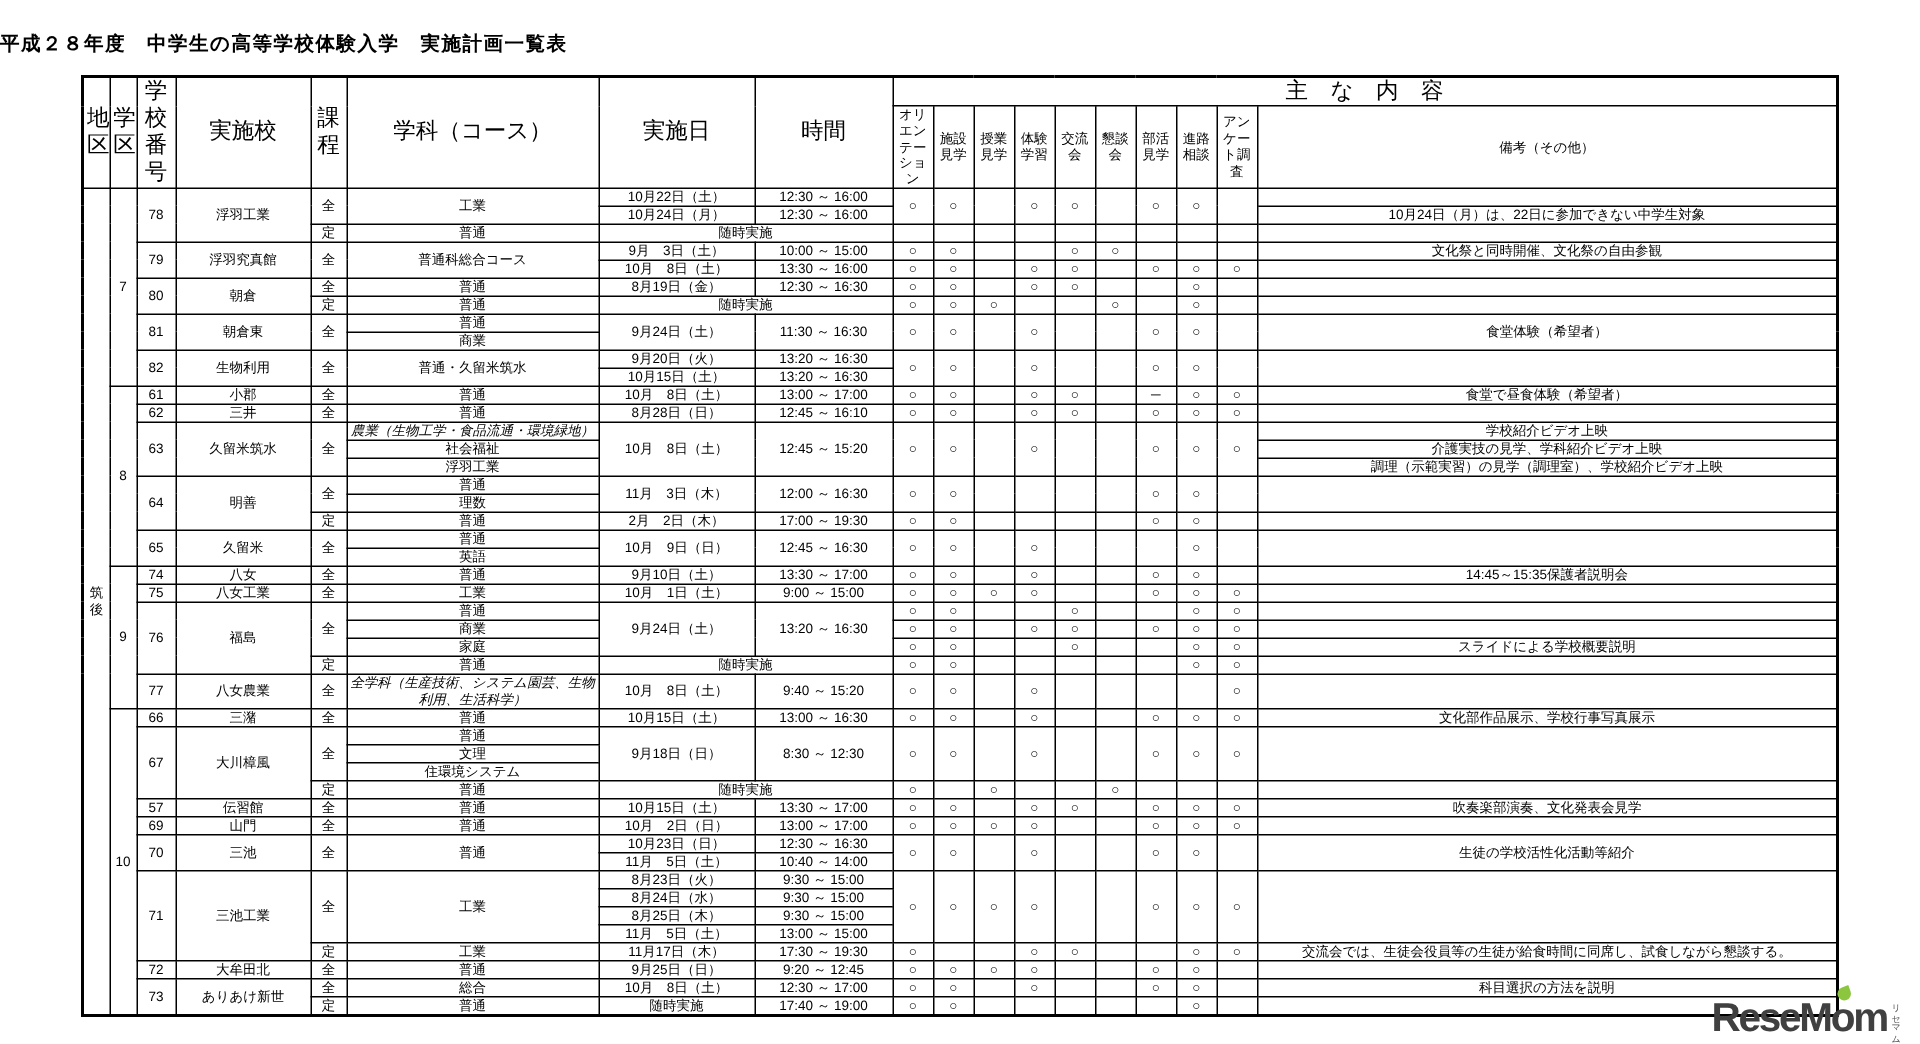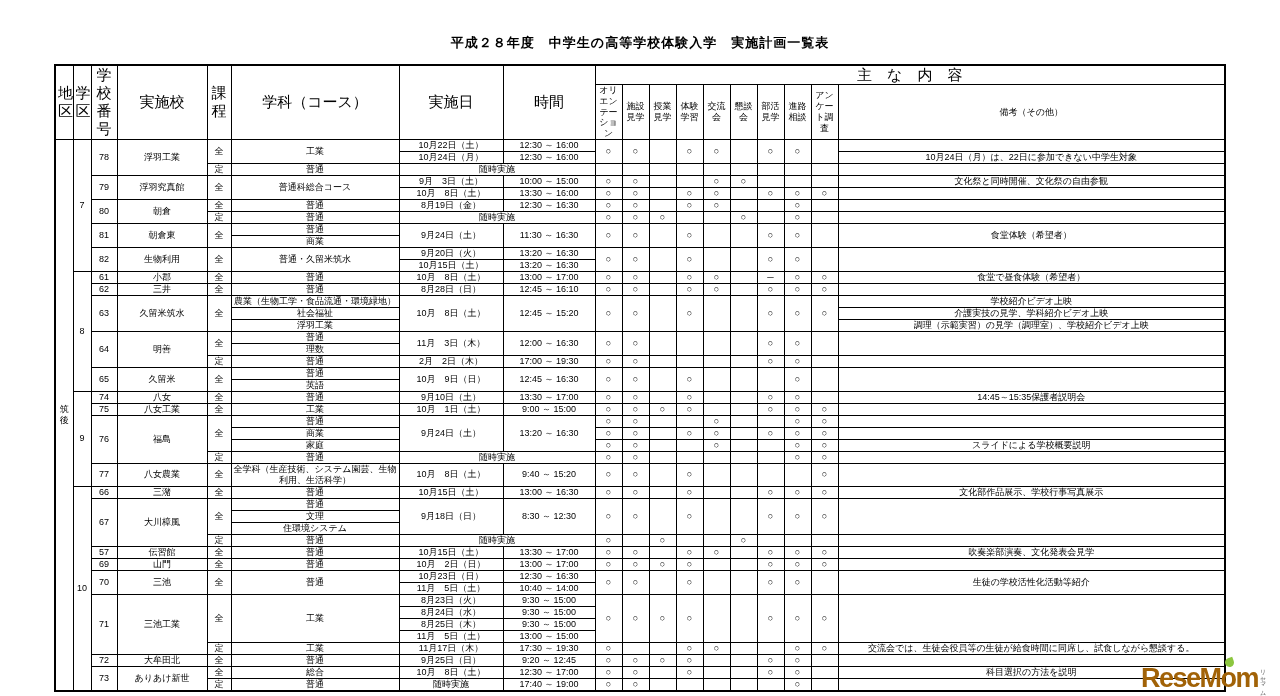--- a/index.html
+++ b/index.html
@@ -2,46 +2,46 @@
 <html><head>
 <meta charset="utf-8">
 <style>
   html,body { margin:0; padding:0; }
   body {
     width:1280px; height:696px; background:#ffffff; color:#000;
     font-family:"Liberation Sans","DejaVu Sans",sans-serif;
     position:relative; overflow:hidden;
   }
   .title {
-    text-align:center; font-weight:bold; font-size:13px;
-    letter-spacing:1px; padding-top:34px;
+    font-weight:bold; font-size:13px;
+    letter-spacing:1px; padding-top:20px;
   }
   table.sched {
     margin:12px auto 0; border-collapse:collapse; border:2px solid #000;
     table-layout:fixed; width:1172px; background:#fff;
   }
   .sched th, .sched td {
     border:1px solid #000; padding:0 2px; font-size:9px; line-height:1.2;
     height:11px; text-align:center; vertical-align:middle; font-weight:normal;
     overflow:hidden;
   }
   .sched thead tr:first-child th { height:13px; font-size:15px;margin-top:11px; }
   .sched thead tr:last-child th { height:30px; }
   .hm { font-size:8px; padding:0 1px; word-break:break-all; line-height:1.15; }
   .hxs { font-size:6.5px; }
   .m { padding:0; font-size:8px; }
   .l { text-align:left; }
-  .s { font-size:7px; line-height:1.1; }
+  .s { font-size:7px; line-height:1.1;font-style:italic; }
   .chiku { font-size:10px; line-height:2.2; letter-spacing:0; }
   .logo {
     position:absolute; right:14px; bottom:4px;
     display:flex; align-items:flex-end;
   }
   .logo-text {
-    font-weight:bold; font-size:27px; letter-spacing:-1.5px; line-height:1; color:#a16207;
+    font-weight:bold; font-size:27px; letter-spacing:-1.5px; line-height:1; color:#404040;
   }
   .logo-leaf {
     width:9px; height:9px; background:#8CC63F;
     border-radius:50% 0 50% 50%;
     position:absolute; right:32px; top:-7px;
     transform:rotate(-20deg);
   }
   .logo-kana {
     writing-mode:vertical-rl; font-size:6px; color:#555;
     margin-left:2px; line-height:1;

